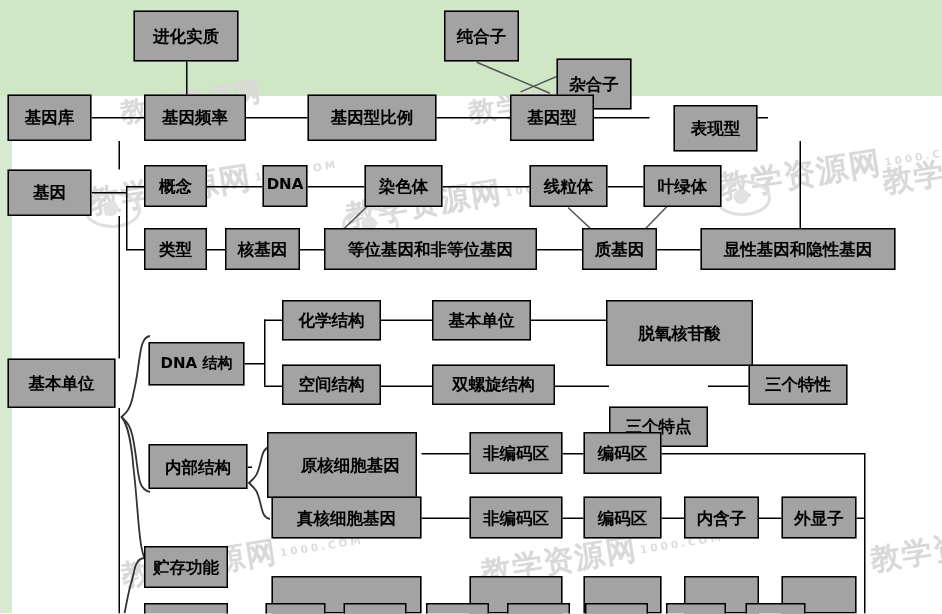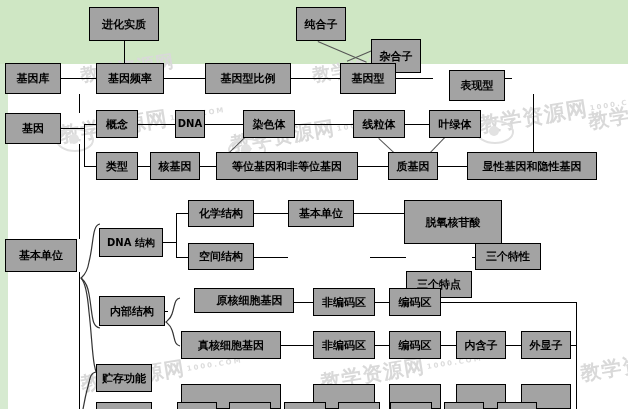--- a/index.html
+++ b/index.html
@@ -232,25 +232,26 @@
   <div class="node f11" style="left:388px;top:152px;width:50px;height:28px;">质基因</div>
   <div class="node f11" style="left:467px;top:152px;width:130px;height:28px;">显性基因和隐性基因</div>
 
   <div class="node f11" style="left:5px;top:239px;width:72px;height:33px;">基本单位</div>
 
   <div class="node f10" style="left:99px;top:228px;width:64px;height:29px;">DNA 结构</div>
   <div class="node f11" style="left:188px;top:200px;width:66px;height:27px;">化学结构</div>
   <div class="node f11" style="left:288px;top:200px;width:66px;height:27px;">基本单位</div>
   <div class="node f11" style="left:404px;top:200px;width:98px;height:44px;">脱氧核苷酸</div>
   <div class="node f11" style="left:188px;top:243px;width:66px;height:27px;">空间结构</div>
+  <div class="node f11" style="left:288px;top:243px;width:82px;height:27px;">双螺旋结构</div>
   <div class="node f11" style="left:406px;top:243px;width:66px;height:27px;margin-top:28px;">三个特点</div>
-  <div class="node f11" style="left:475px;top:243px;width:66px;height:27px;">三个特性</div>
+  <div class="node f11" style="left:499px;top:243px;width:66px;height:27px;">三个特性</div>
 
   <div class="node f11" style="left:99px;top:296px;width:66px;height:30px;">内部结构</div>
-  <div class="node f11" style="left:194px;top:288px;width:100px;height:25px;padding-left:11px;">原核细胞基因</div>
+  <div class="node f11" style="left:178px;top:288px;width:100px;height:44px;padding-left:11px;">原核细胞基因</div>
   <div class="node f11" style="left:313px;top:288px;width:62px;height:28px;">非编码区</div>
   <div class="node f11" style="left:389px;top:288px;width:52px;height:28px;">编码区</div>
   <div class="node f11" style="left:181px;top:331px;width:100px;height:28px;">真核细胞基因</div>
   <div class="node f11" style="left:313px;top:331px;width:62px;height:28px;">非编码区</div>
   <div class="node f11" style="left:389px;top:331px;width:52px;height:28px;">编码区</div>
   <div class="node f11" style="left:456px;top:331px;width:50px;height:28px;">内含子</div>
   <div class="node f11" style="left:521px;top:331px;width:50px;height:28px;">外显子</div>
 
   <div class="node f11" style="left:96px;top:364px;width:56px;height:28px;">贮存功能</div>
 

